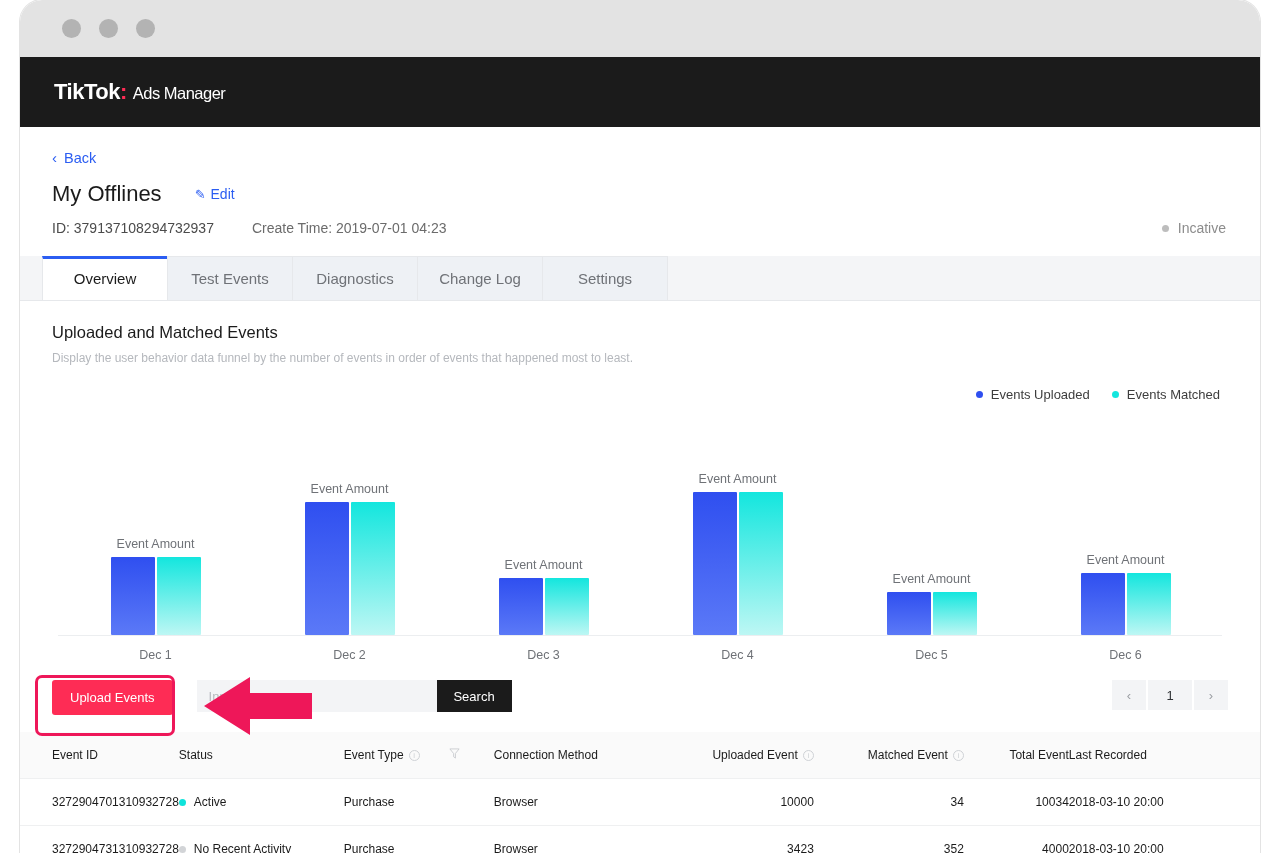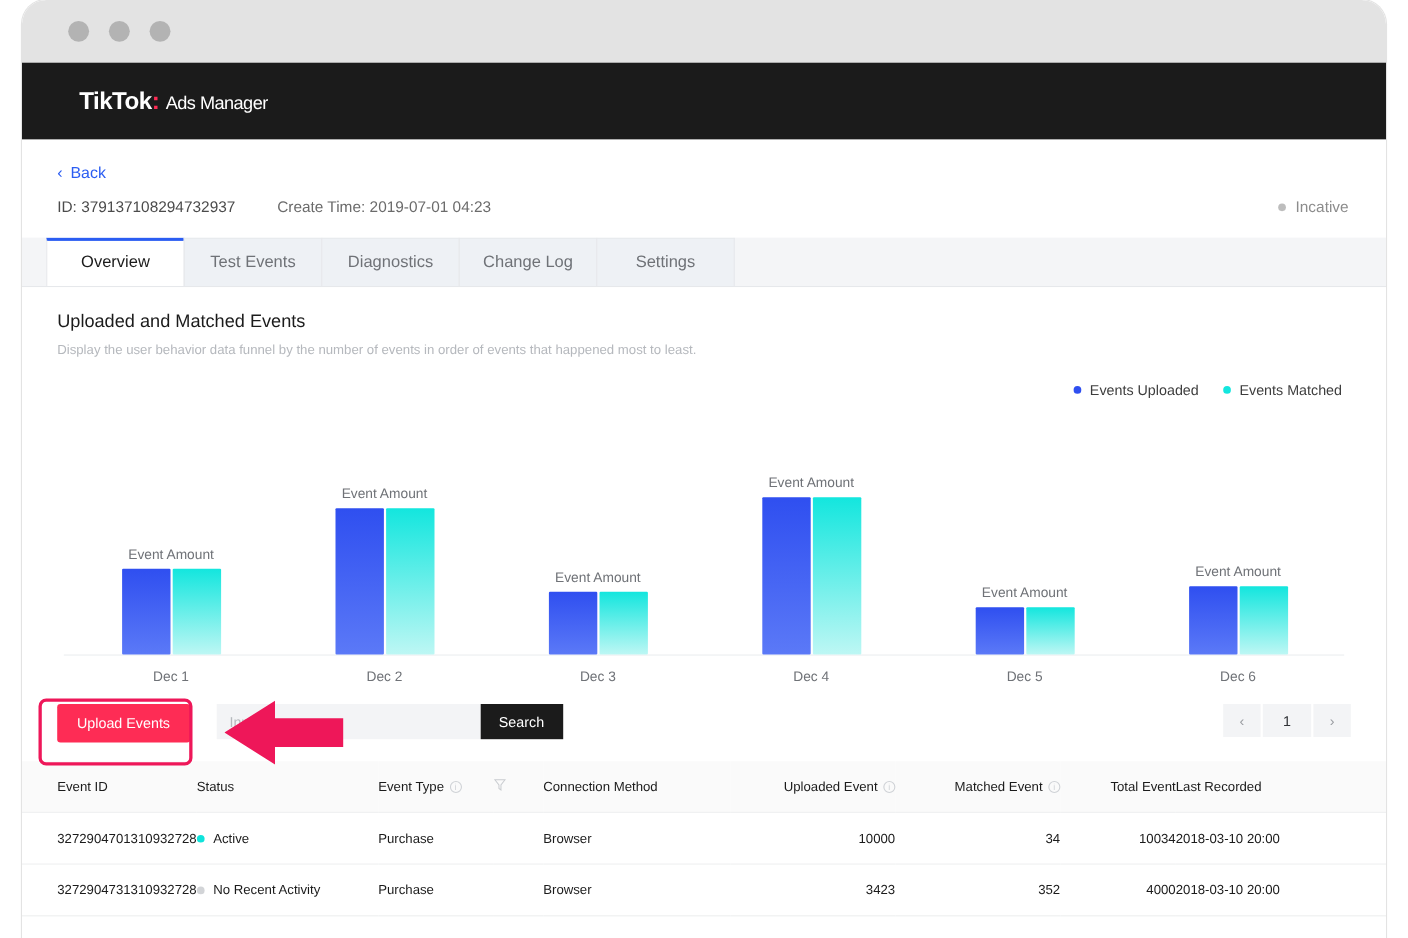--- a/index.html
+++ b/index.html
@@ -30,21 +30,21 @@
   .dot {
     width: 19px; height: 19px; border-radius: 50%;
     background: #b3b3b3; margin-right: 18px;
   }
 
   
   .tt-header {
     height: 70px;
     background: #1b1b1b;
     display: flex; align-items: center;
-    padding-left: 52px;
+    padding-left: 34px;
   }
   .tt-logo {
     font-size: 22px; font-weight: bold; color: #ffffff;
     letter-spacing: -0.5px;
   }
   .tt-logo .colon { color: #ff2c55; font-weight: bold; }
   .tt-sub {
     font-size: 16.5px; color: #ffffff; margin-left: 6px; font-weight: normal;
   }
 
@@ -232,20 +232,27 @@
       <span>TikTok</span><span class="colon">:</span><span class="tt-sub">Ads Manager</span>
     </div>
   </div>
 
   <div class="page">
 
     <div class="info-card">
       <div class="back-link">
         <span class="chev">‹</span>
         <span>Back</span>
+      </div>
+      <div class="title-row">
+        <div class="page-title">My Offlines</div>
+        <div class="edit-link">
+          <span class="pen">✎</span>
+          <span>Edit</span>
+        </div>
       </div>
       <div class="meta-row">
         <span>ID: 379137108294732937</span>
         <span class="meta2">Create Time: 2019-07-01 04:23</span>
       </div>
       <div class="status-chip">
         <span class="sdot"></span>
         <span>Incative</span>
       </div>
     </div>

